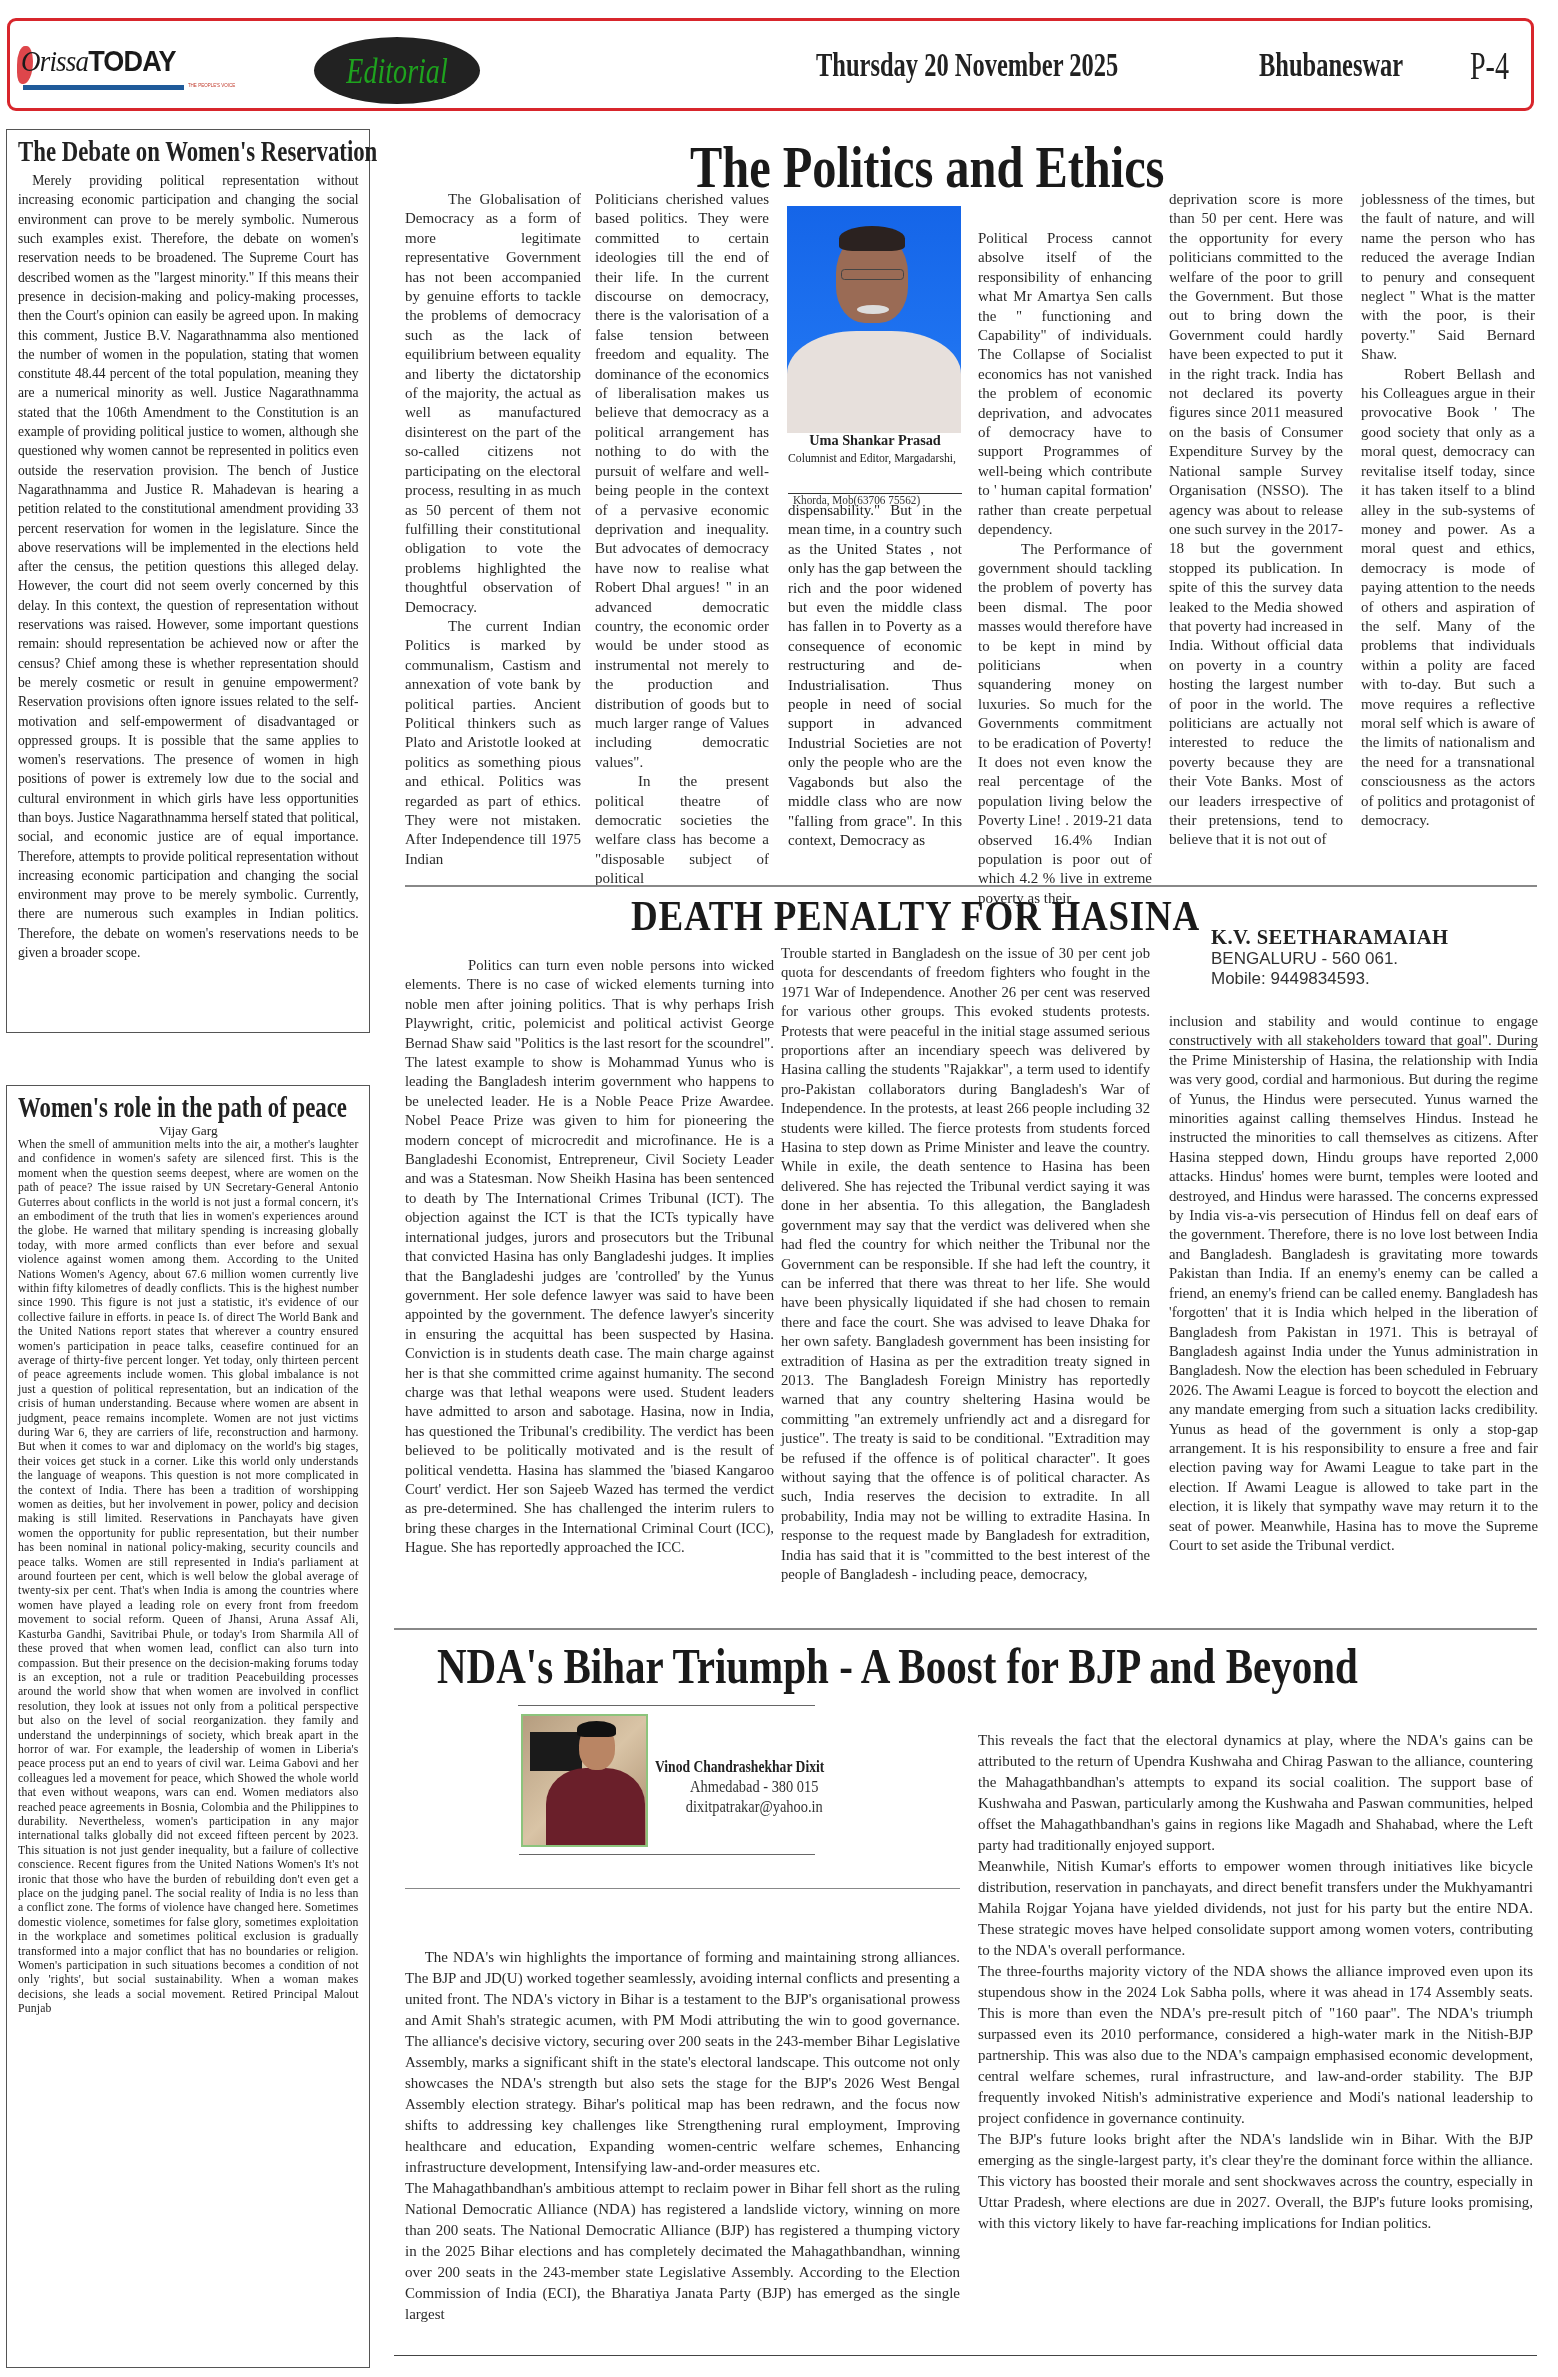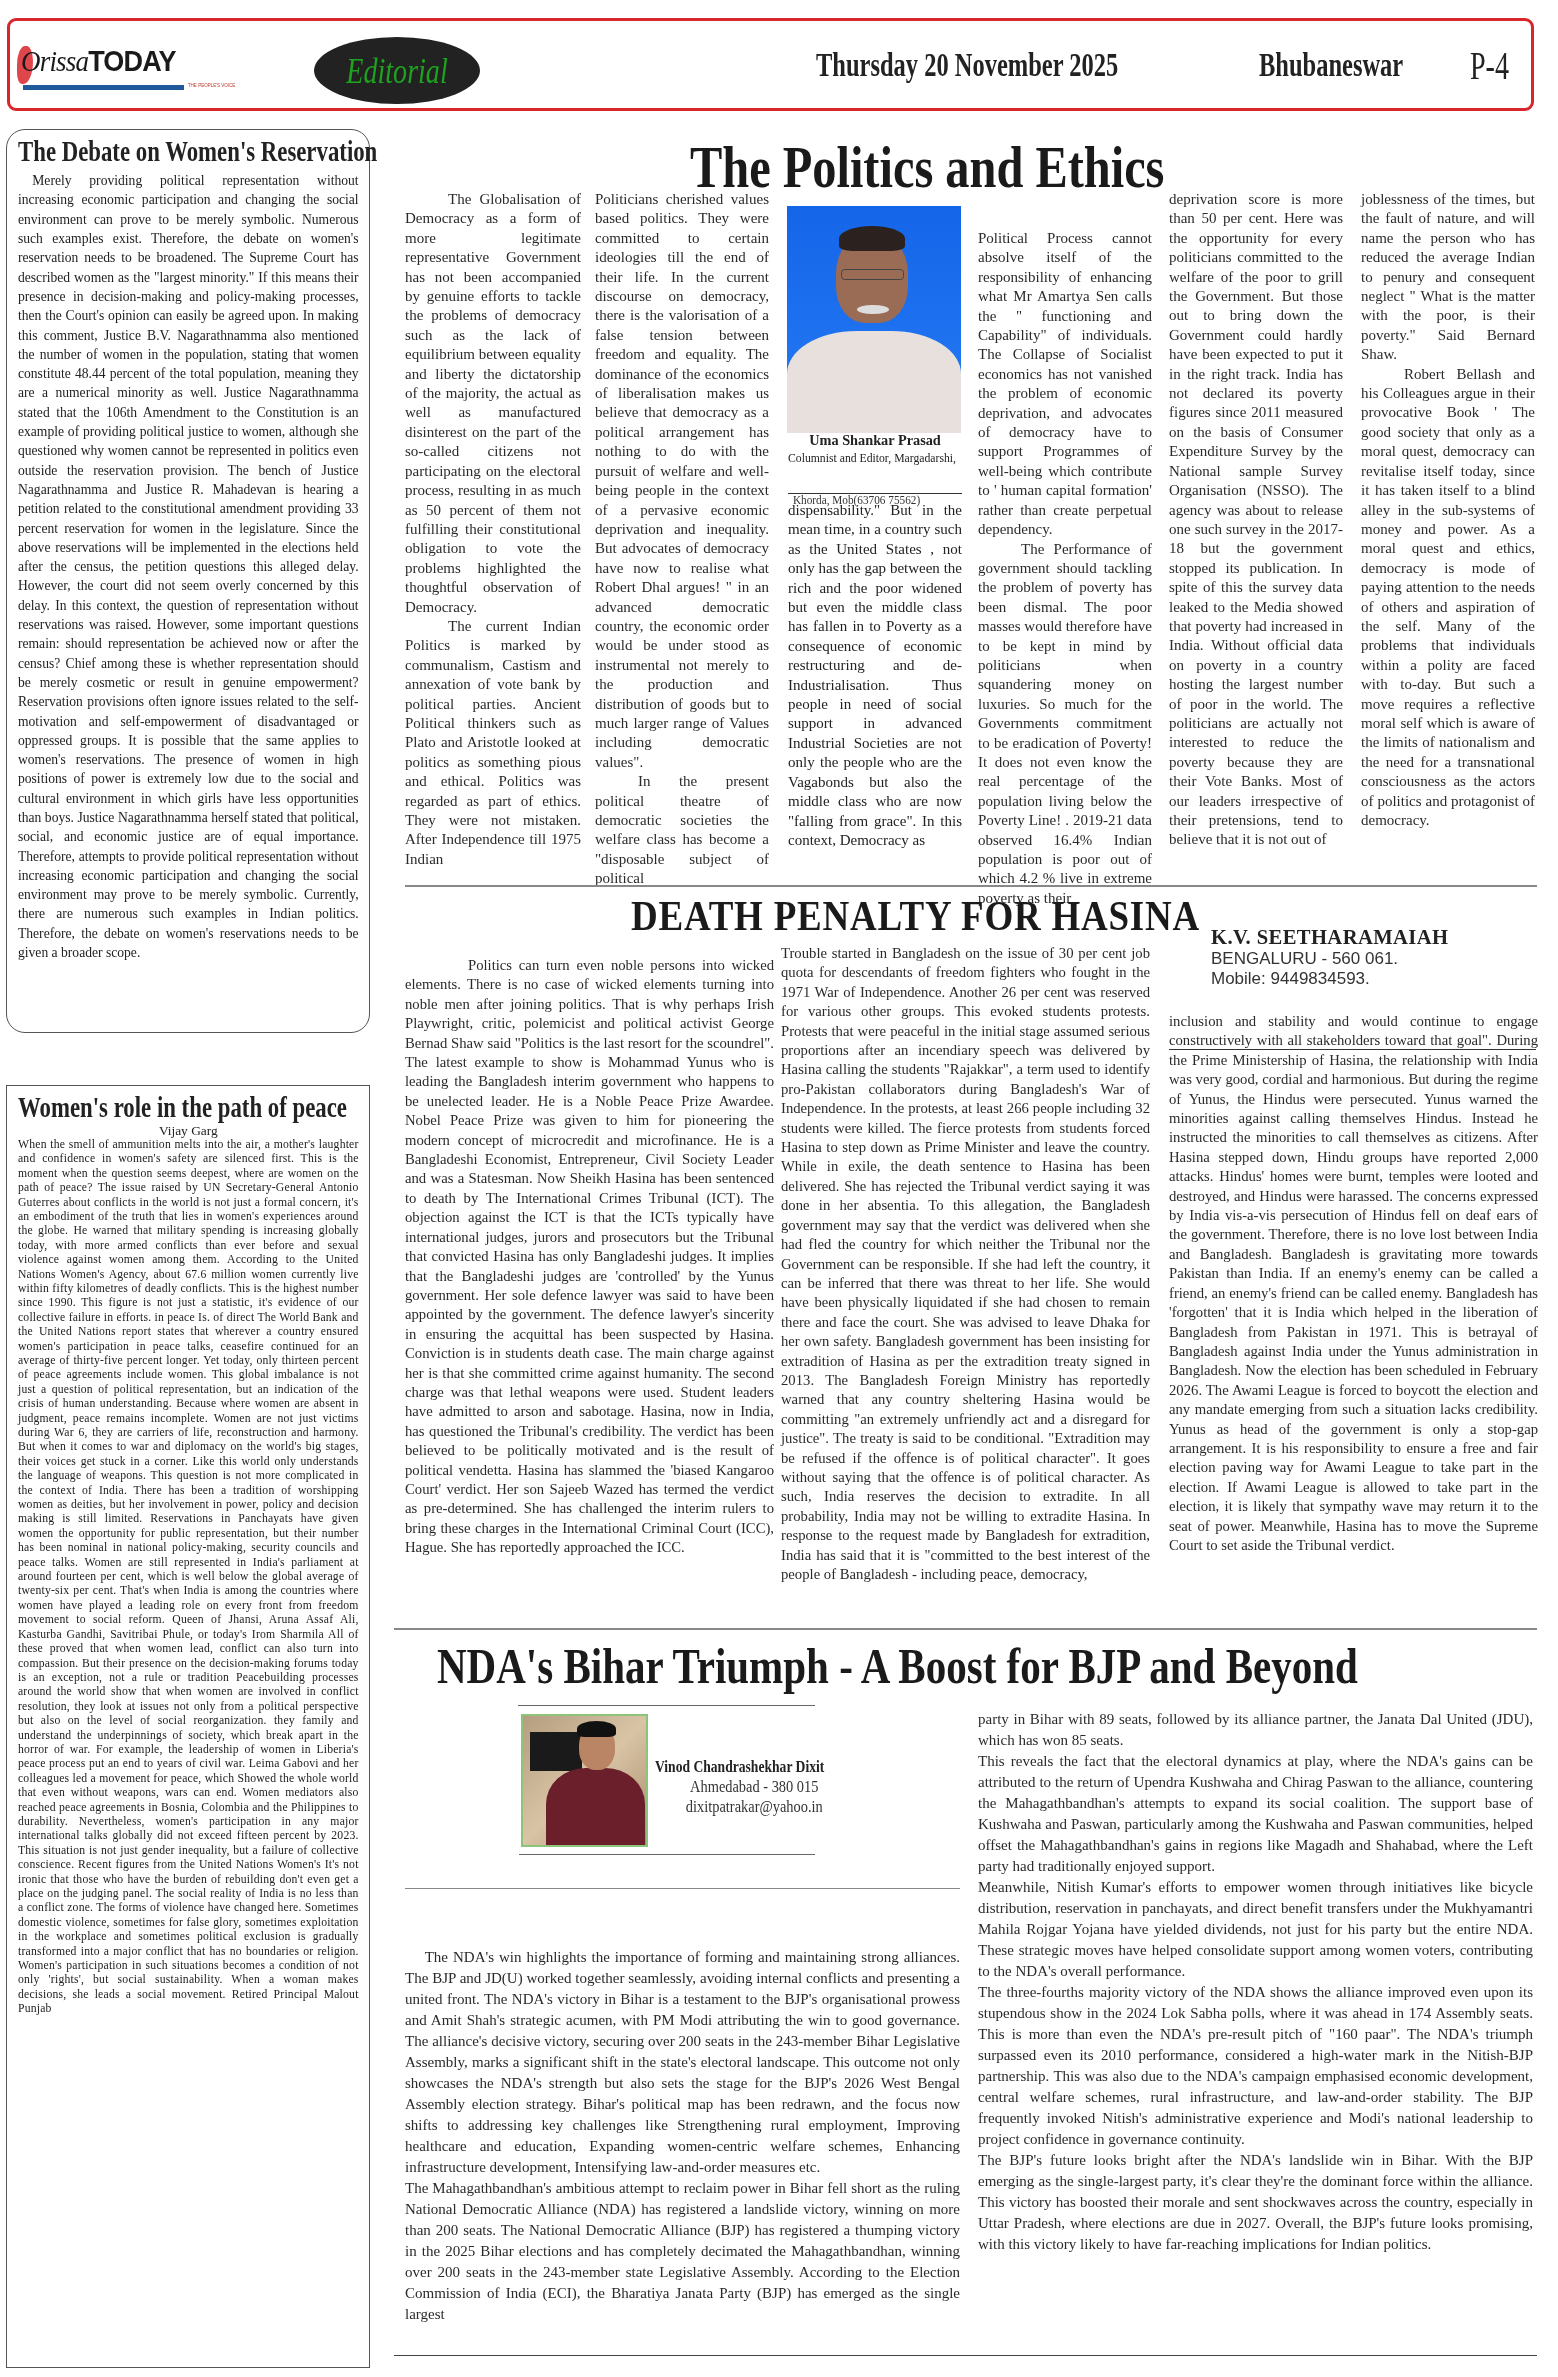--- a/index.html
+++ b/index.html
@@ -18,21 +18,21 @@
   .editorial-badge-wrap span { color: #1ea31e; font-style: italic; font-size: 36px; transform: scaleX(0.78); font-family: "Liberation Serif", serif; }
   .date { position: absolute; left: 806px; top: 25px; font-size: 34px; font-weight: bold; transform: scaleX(0.72); transform-origin: left; white-space: nowrap; }
   .city { position: absolute; left: 1249px; top: 25px; font-size: 34px; font-weight: bold; transform: scaleX(0.72); transform-origin: left; white-space: nowrap; }
   .page-no { position: absolute; left: 1460px; top: 22.4px; font-size: 39px; transform: scaleX(0.72); transform-origin: left; white-space: nowrap; }
 
   
   .box { position: absolute; border: 1.8px solid #555; background: #fff; }
   .box h2 { font-size: 30px; font-weight: bold; transform: scaleX(0.76); transform-origin: left; white-space: nowrap; line-height: 34px; }
   .box p { text-align: justify; hyphens: auto; }
 
-  .debate { left: 6.3px; top: 129px; width: 364px; height: 904px; padding: 3.6px 10.7px 5.4px 10.7px; border-radius: 19px; }
+  .debate { left: 6.3px; top: 129px; width: 364px; height: 904px; padding: 3.6px 10.7px 5.4px 10.7px; }
   .debate p { font-size: 13.6px; line-height: 19.3px; text-indent: 14.3px; margin-top: 3.6px; }
 
   .peace { left: 6.3px; top: 1085px; width: 364px; height: 1283px; padding: 3.6px 10.7px 5.4px 10.7px; overflow: hidden; }
   .peace .byline { text-align: center; font-size: 13.4px; line-height: 14.3px; }
   .peace p { font-size: 11.7px; line-height: 14.4px; letter-spacing: 0.2px; }
 
   
   .headline-politics { position: absolute; left: 690px; top: 133px; font-size: 59px; font-weight: bold; transform: scaleX(0.82); transform-origin: left; white-space: nowrap; color: #1a1a1a; }
 
   .col { position: absolute; font-size: 15px; line-height: 19.4px; text-align: justify; hyphens: auto; color: #2a2a2a; }
@@ -176,21 +176,21 @@
   <div class="l">dixitpatrakar@yahoo.in</div>
 </div>
 <div class="bihar-card-bot"></div>
 <div class="bihar-left-rule"></div>
 
 <div class="bihar-col b1c">
   <span style="display:inline-block;width:19.7px;"></span><span>The NDA's win highlights the importance of forming and maintaining strong alliances. The BJP and JD(U) worked together seamlessly, avoiding internal conflicts and presenting a united front. The NDA's victory in Bihar is a testament to the BJP's organisational prowess and Amit Shah's strategic acumen, with PM Modi attributing the win to good governance. The alliance's decisive victory, securing over 200 seats in the 243-member Bihar Legislative Assembly, marks a significant shift in the state's electoral landscape. This outcome not only showcases the NDA's strength but also sets the stage for the BJP's 2026 West Bengal Assembly election strategy. Bihar's political map has been redrawn, and the focus now shifts to addressing key challenges like Strengthening rural employment, Improving healthcare and education, Expanding women-centric welfare schemes, Enhancing infrastructure development, Intensifying law-and-order measures etc.</span><br>
   <span>The Mahagathbandhan's ambitious attempt to reclaim power in Bihar fell short as the ruling National Democratic Alliance (NDA) has registered a landslide victory, winning on more than 200 seats. The National Democratic Alliance (BJP) has registered a thumping victory in the 2025 Bihar elections and has completely decimated the Mahagathbandhan, winning over 200 seats in the 243-member state Legislative Assembly. According to the Election Commission of India (ECI), the Bharatiya Janata Party (BJP) has emerged as the single largest</span>
 </div>
 <div class="bihar-col b2c">
-  <span>party in Bihar with 89 seats, followed by its alliance partner, the Janata Dal United (JDU), which has won 85 seats.</span><br>
+  <br>
   <span>This reveals the fact that the electoral dynamics at play, where the NDA's gains can be attributed to the return of Upendra Kushwaha and Chirag Paswan to the alliance, countering the Mahagathbandhan's attempts to expand its social coalition. The support base of Kushwaha and Paswan, particularly among the Kushwaha and Paswan communities, helped offset the Mahagathbandhan's gains in regions like Magadh and Shahabad, where the Left party had traditionally enjoyed support.</span><br>
   <span>Meanwhile, Nitish Kumar's efforts to empower women through initiatives like bicycle distribution, reservation in panchayats, and direct benefit transfers under the Mukhyamantri Mahila Rojgar Yojana have yielded dividends, not just for his party but the entire NDA. These strategic moves have helped consolidate support among women voters, contributing to the NDA's overall performance.</span><br>
   <span>The three-fourths majority victory of the NDA shows the alliance improved even upon its stupendous show in the 2024 Lok Sabha polls, where it was ahead in 174 Assembly seats. This is more than even the NDA's pre-result pitch of "160 paar". The NDA's triumph surpassed even its 2010 performance, considered a high-water mark in the Nitish-BJP partnership. This was also due to the NDA's campaign emphasised economic development, central welfare schemes, rural infrastructure, and law-and-order stability. The BJP frequently invoked Nitish's administrative experience and Modi's national leadership to project confidence in governance continuity.</span><br>
   <span>The BJP's future looks bright after the NDA's landslide win in Bihar. With the BJP emerging as the single-largest party, it's clear they're the dominant force within the alliance. This victory has boosted their morale and sent shockwaves across the country, especially in Uttar Pradesh, where elections are due in 2027. Overall, the BJP's future looks promising, with this victory likely to have far-reaching implications for Indian politics.</span>
 </div>
 
 <div class="bottom-rule"></div>
 
 
 </body></html>

